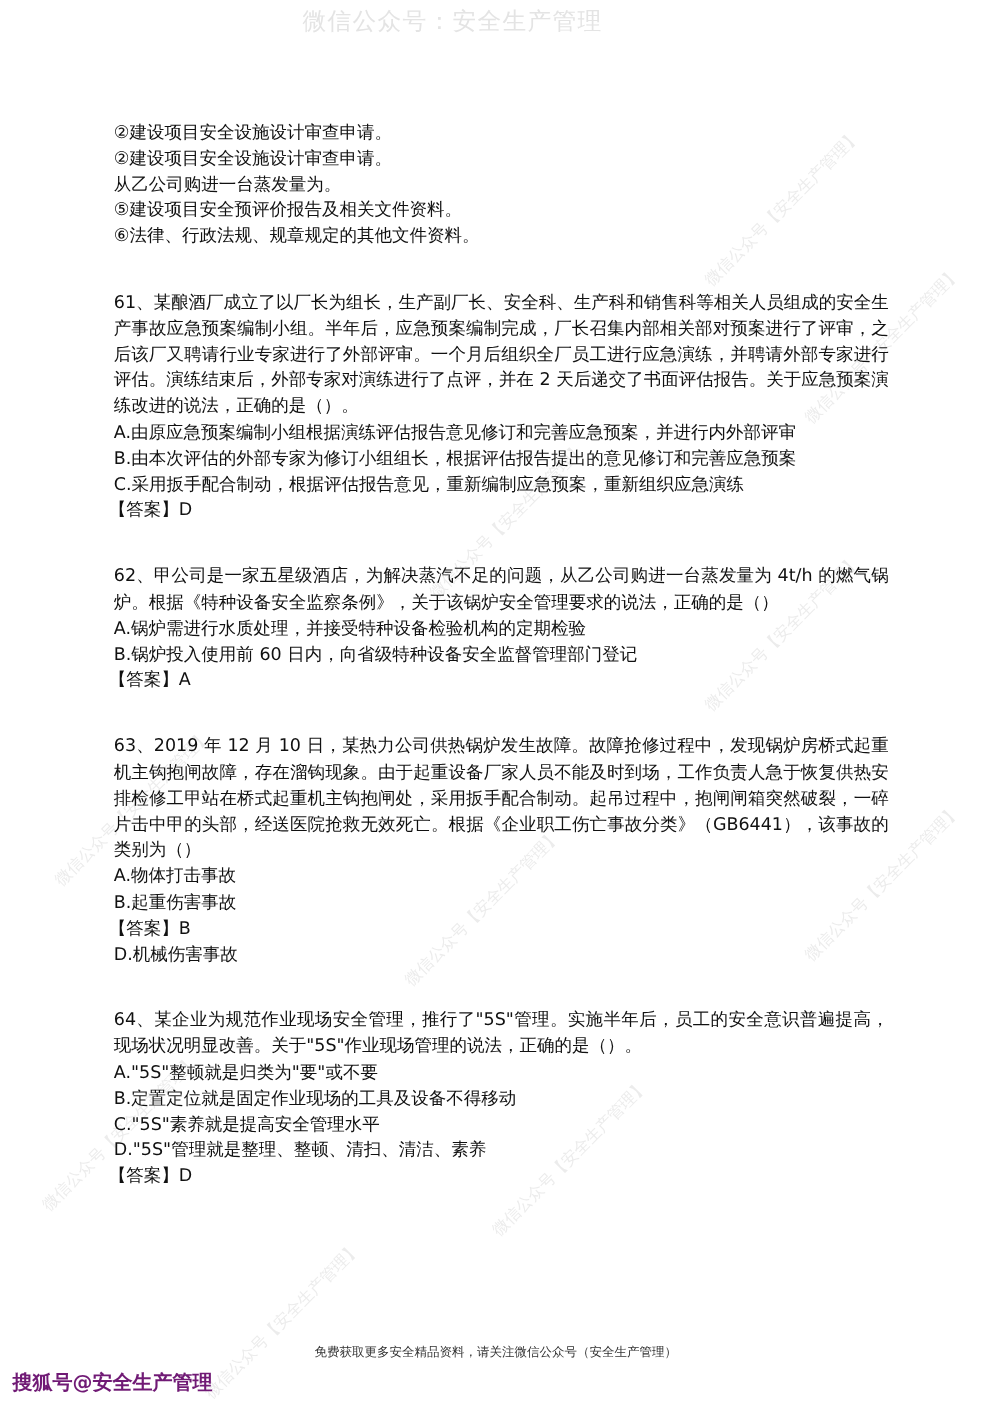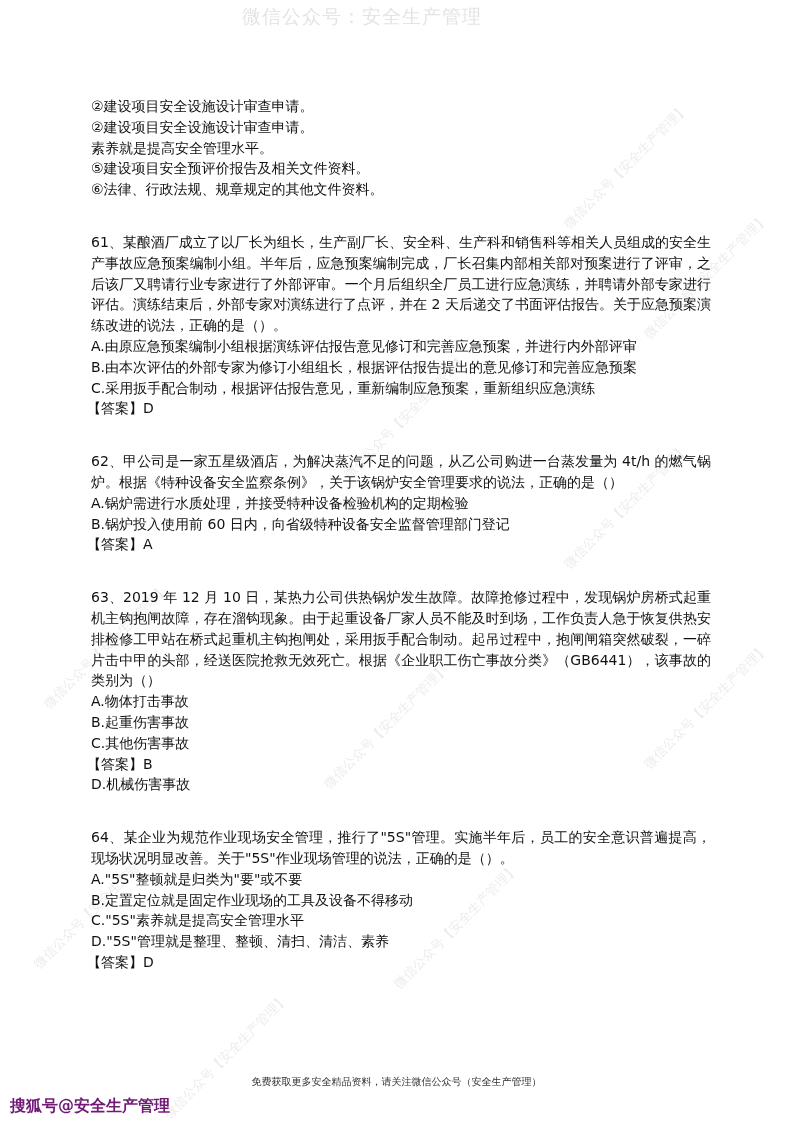--- a/index.html
+++ b/index.html
@@ -52,21 +52,21 @@
 <div class="diag-wm" style="left:320px; top:780px;">微信公众号【安全生产管理】</div>
 <div class="diag-wm" style="left:640px; top:760px;">微信公众号【安全生产管理】</div>
 <div class="diag-wm" style="left:30px; top:960px;">微信公众号【安全生产管理】</div>
 <div class="diag-wm" style="left:390px; top:980px;">微信公众号【安全生产管理】</div>
 <div class="diag-wm" style="left:160px; top:1110px;">微信公众号【安全生产管理】</div>
 
 <div class="content">
   <div>
     <p class="line">②建设项目安全设施设计审查申请。</p>
     <p class="line">②建设项目安全设施设计审查申请。</p>
-    <p class="line">素养就是提高安全管理水平。</p>
+    <p class="line">从乙公司购进一台蒸发量为。</p>
     <p class="line">⑤建设项目安全预评价报告及相关文件资料。</p>
     <p class="line">⑥法律、行政法规、规章规定的其他文件资料。</p>
   </div>
 
   <div class="q-block">
     <p class="q-stem">61、某酿酒厂成立了以厂长为组长，生产副厂长、安全科、生产科和销售科等相关人员组成的安全生产事故应急预案编制小组。半年后，应急预案编制完成，厂长召集内部相关部对预案进行了评审，之后该厂又聘请行业专家进行了外部评审。一个月后组织全厂员工进行应急演练，并聘请外部专家进行评估。演练结束后，外部专家对演练进行了点评，并在 2 天后递交了书面评估报告。关于应急预案演练改进的说法，正确的是（）。</p>
     <p class="line">A.由原应急预案编制小组根据演练评估报告意见修订和完善应急预案，并进行内外部评审</p>
     <p class="line">B.由本次评估的外部专家为修订小组组长，根据评估报告提出的意见修订和完善应急预案</p>
     <p class="line">C.采用扳手配合制动，根据评估报告意见，重新编制应急预案，重新组织应急演练</p>
     <p class="line answer">【答案】D</p>
@@ -76,21 +76,20 @@
     <p class="q-stem">62、甲公司是一家五星级酒店，为解决蒸汽不足的问题，从乙公司购进一台蒸发量为 4t/h 的燃气锅炉。根据《特种设备安全监察条例》，关于该锅炉安全管理要求的说法，正确的是（）</p>
     <p class="line">A.锅炉需进行水质处理，并接受特种设备检验机构的定期检验</p>
     <p class="line">B.锅炉投入使用前 60 日内，向省级特种设备安全监督管理部门登记</p>
     <p class="line answer">【答案】A</p>
   </div>
 
   <div class="q-block">
     <p class="q-stem">63、2019 年 12 月 10 日，某热力公司供热锅炉发生故障。故障抢修过程中，发现锅炉房桥式起重机主钩抱闸故障，存在溜钩现象。由于起重设备厂家人员不能及时到场，工作负责人急于恢复供热安排检修工甲站在桥式起重机主钩抱闸处，采用扳手配合制动。起吊过程中，抱闸闸箱突然破裂，一碎片击中甲的头部，经送医院抢救无效死亡。根据《企业职工伤亡事故分类》（GB6441），该事故的类别为（）</p>
     <p class="line">A.物体打击事故</p>
     <p class="line">B.起重伤害事故</p>
-    <p class="line">C.其他伤害事故</p>
     <p class="line answer">【答案】B</p>
     <p class="line">D.机械伤害事故</p>
   </div>
 
   <div class="q-block">
     <p class="q-stem">64、某企业为规范作业现场安全管理，推行了"5S"管理。实施半年后，员工的安全意识普遍提高，现场状况明显改善。关于"5S"作业现场管理的说法，正确的是（）。</p>
     <p class="line">A."5S"整顿就是归类为"要"或不要</p>
     <p class="line">B.定置定位就是固定作业现场的工具及设备不得移动</p>
     <p class="line">C."5S"素养就是提高安全管理水平</p>
     <p class="line">D."5S"管理就是整理、整顿、清扫、清洁、素养</p>

